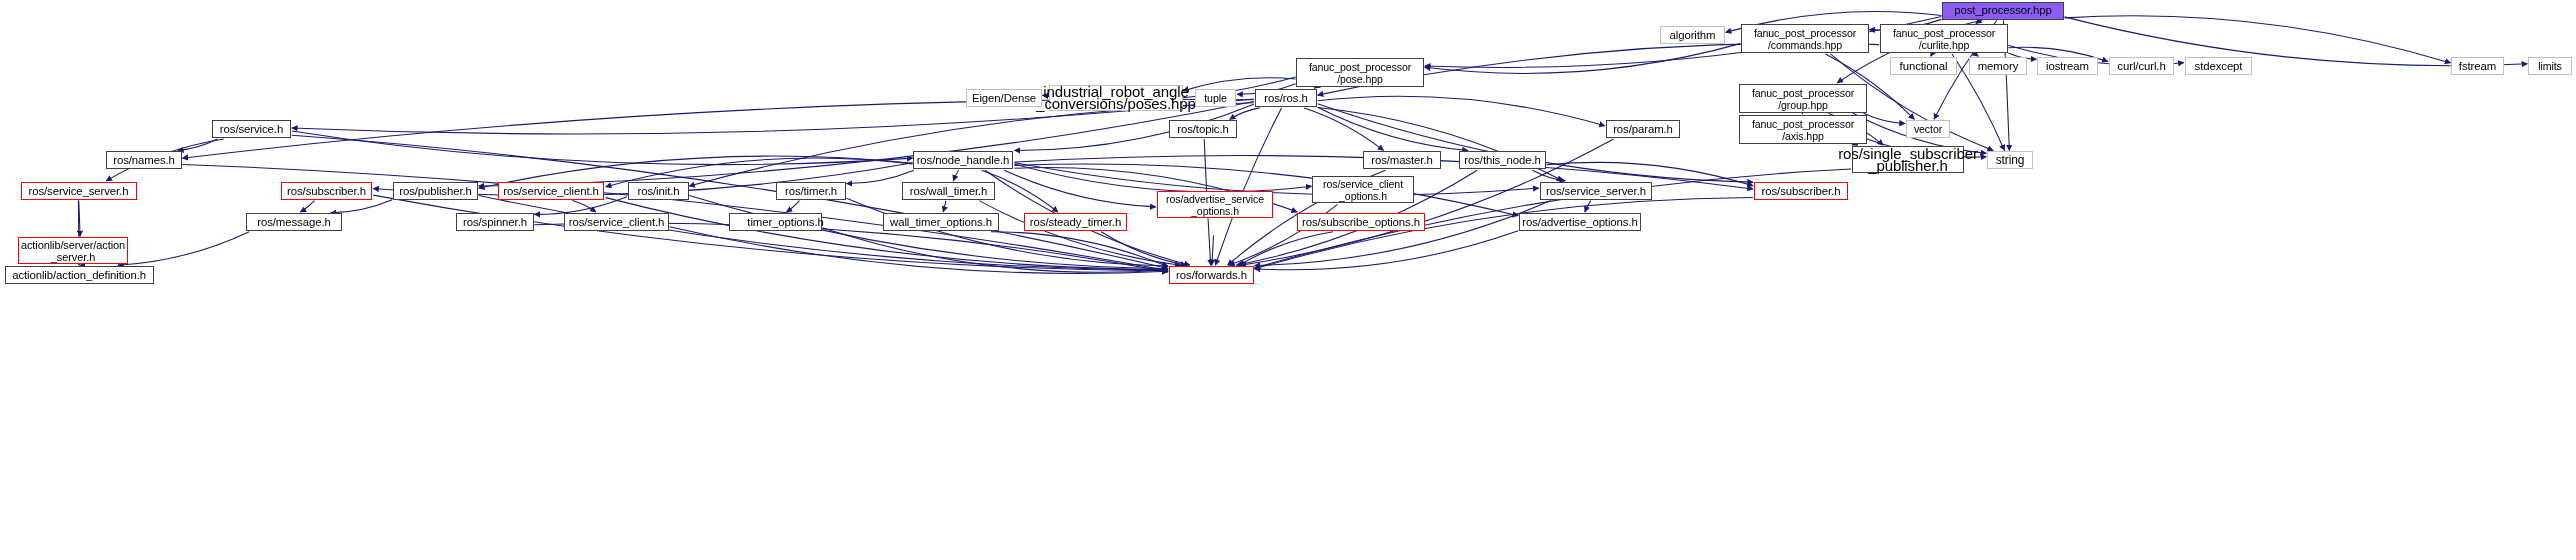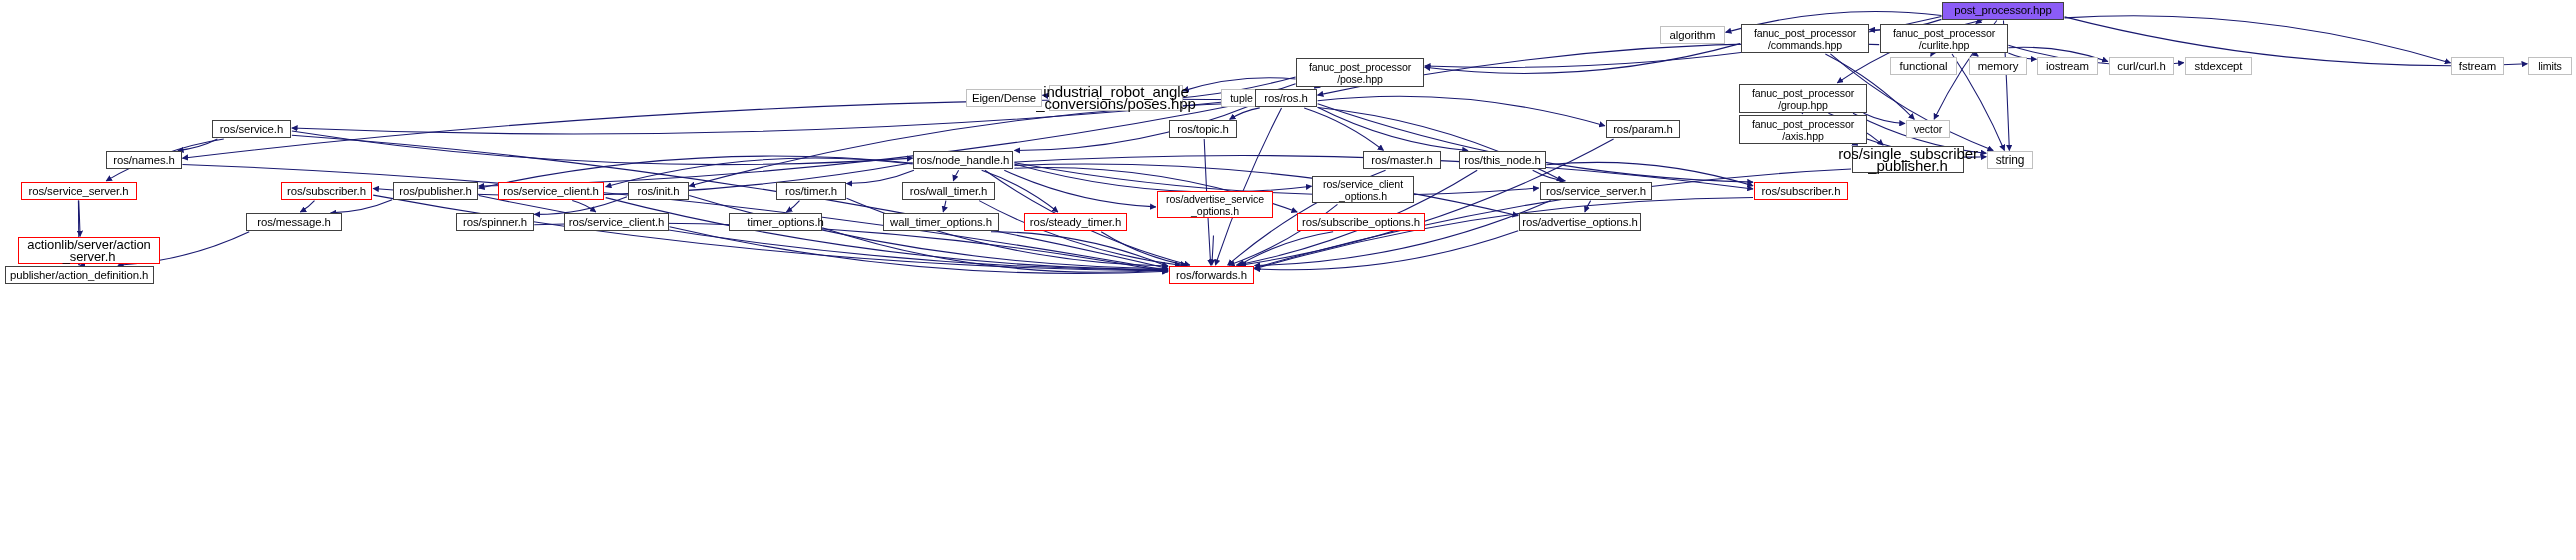--- a/index.html
+++ b/index.html
@@ -163,21 +163,21 @@
       <div class="node n-grey" style="left: 1890px; top: 57px; width: 67px; height: 18px;">functional</div>
       <div class="node n-grey" style="left: 1969px; top: 57px; width: 58px; height: 18px;">memory</div>
       <div class="node n-grey" style="left: 2037px; top: 57px; width: 61px; height: 18px;">iostream</div>
       <div class="node n-grey" style="left: 2109px; top: 57px; width: 65px; height: 18px;">curl/curl.h</div>
       <div class="node n-grey" style="left: 2185px; top: 57px; width: 67px; height: 18px;">stdexcept</div>
       <div class="node n-dark" style="left: 1296px; top: 58px; width: 128px; height: 29px; font-size: 10.6px; line-height: 12px;">fanuc_post_processor
 /pose.hpp</div>
       <div class="node n-grey" style="left: 966px; top: 89px; width: 76px; height: 18px;">Eigen/Dense</div>
       <div class="node n-grey" style="left: 1049px; top: 85px; width: 134px; height: 26px; font-size: 15px; line-height: 12px;">industrial_robot_angle
 _conversions/poses.hpp</div>
-      <div class="node n-grey" style="left: 1195px; top: 89px; width: 41px; height: 18px; font-size: 10.6px; margin-left: 26px;">tuple</div>
+      <div class="node n-grey" style="left: 1195px; top: 89px; width: 41px; height: 18px; font-size: 10.6px;">tuple</div>
       <div class="node n-dark" style="left: 1255px; top: 89px; width: 62px; height: 18px;">ros/ros.h</div>
       <div class="node n-dark" style="left: 1739px; top: 84px; width: 128px; height: 29px; font-size: 10.6px; line-height: 12px;">fanuc_post_processor
 /group.hpp</div>
       <div class="node n-dark" style="left: 212px; top: 120px; width: 79px; height: 18px;">ros/service.h</div>
       <div class="node n-dark" style="left: 1169px; top: 120px; width: 68px; height: 18px;">ros/topic.h</div>
       <div class="node n-dark" style="left: 1606px; top: 120px; width: 74px; height: 18px;">ros/param.h</div>
       <div class="node n-dark" style="left: 1739px; top: 115px; width: 128px; height: 29px; font-size: 10.6px; line-height: 12px;">fanuc_post_processor
 /axis.hpp</div>
       <div class="node n-dark" style="left: 106px; top: 151px; width: 76px; height: 18px;">ros/names.h</div>
       <div class="node n-dark" style="left: 1363px; top: 151px; width: 78px; height: 18px;">ros/master.h</div>
@@ -201,19 +201,19 @@
       <div class="node n-dark" style="left: 246px; top: 213px; width: 96px; height: 18px;">ros/message.h</div>
       <div class="node n-dark" style="left: 456px; top: 213px; width: 78px; height: 18px;">ros/spinner.h</div>
       <div class="node n-dark" style="left: 564px; top: 213px; width: 105px; height: 18px;">ros/service_client.h</div>
       <div class="node n-dark" style="left: 729px; top: 213px; width: 93px; height: 18px; padding-left: 20px;">timer_options.h</div>
       <div class="node n-dark" style="left: 883px; top: 213px; width: 116px; height: 18px;">wall_timer_options.h</div>
       <div class="node n-red" style="left: 1024px; top: 213px; width: 103px; height: 18px;">ros/steady_timer.h</div>
       <div class="node n-red" style="left: 1157px; top: 191px; width: 116px; height: 27px; font-size: 10.6px; line-height: 12px;">ros/advertise_service
 _options.h</div>
       <div class="node n-red" style="left: 1297px; top: 213px; width: 128px; height: 18px;">ros/subscribe_options.h</div>
       <div class="node n-dark" style="left: 1519px; top: 213px; width: 122px; height: 18px;">ros/advertise_options.h</div>
-      <div class="node n-red" style="left: 18px; top: 237px; width: 142px; height: 27px; font-size: 13px; line-height: 12px;">actionlib/server/action
+      <div class="node n-red" style="left: 18px; top: 237px; width: 110px; height: 27px; font-size: 11px; line-height: 12px;">actionlib/server/action
 _server.h</div>
       <div class="node n-red" style="left: 1169px; top: 266px; width: 85px; height: 18px;">ros/forwards.h</div>
-      <div class="node n-dark" style="left: 4.6px; top: 266px; width: 149px; height: 18px;">publisher/action_definition.h</div>
+      <div class="node n-dark" style="left: 4.6px; top: 266px; width: 149px; height: 18px;">actionlib/action_definition.h</div>
     </div>
 </div>
 
 
 </body></html>

